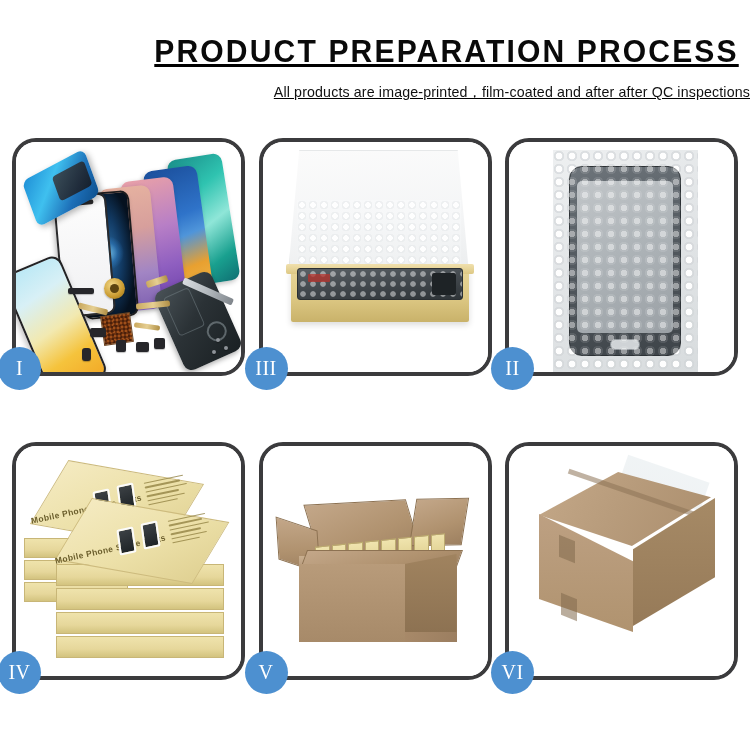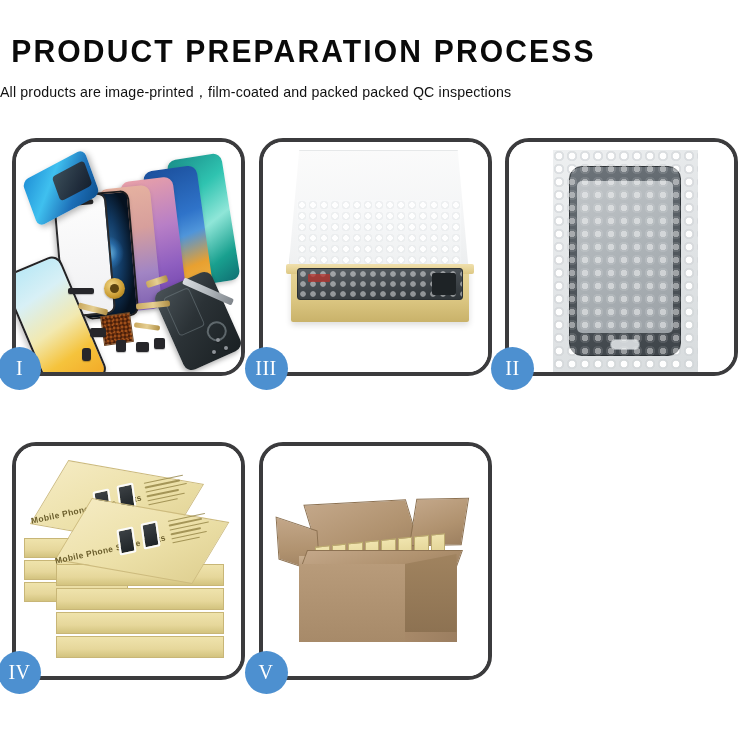--- a/index.html
+++ b/index.html
@@ -5,21 +5,21 @@
   * { box-sizing: border-box; margin: 0; padding: 0; }
   html, body {
     width: 750px; height: 750px;
     background: #ffffff;
     font-family: "Liberation Sans", sans-serif;
     overflow: hidden;
   }
   .page { position: relative; width: 750px; height: 750px; background: #fff; }
 
   
-  .header { width: 100%; padding-top: 34px; text-align: left; }
+  .header { width: 100%; padding-top: 34px; text-align: right; text-decoration: underline; }
   .title {
     font-family: "Liberation Sans", sans-serif;
     font-size: 31px;
     font-weight: 700;
     letter-spacing: 2.2px;
     color: #0a0a0a;
     white-space: nowrap;
     transform: scaleX(0.97);
   }
   .subtitle {
@@ -367,21 +367,21 @@
     transform: rotate(19deg);
   }
 </style>
 </head>
 <body>
 
 <div class="page">
 
   <div class="header">
     <div class="title">PRODUCT PREPARATION PROCESS</div>
-    <div class="subtitle">All products are image-printed，film-coated and packed packed QC inspections</div>
+    <div class="subtitle">All products are image-printed，film-coated and after after QC inspections</div>
   </div>
 
   <div class="grid">
 
     <div class="panel">
       <div class="canvas p1">
         <div class="phone-fan">
           <div class="fanphone fp5"></div>
           <div class="fanphone fp4"></div>
           <div class="fanphone fp3"></div>
@@ -495,15 +495,29 @@
         </div>
         <div class="carton-rim"></div>
         <div class="flap flap-front"></div>
         <div class="carton-body"></div>
         <div class="carton-front"></div>
         <div class="carton-side"></div>
       </div>
       <div class="badge">V</div>
     </div>
 
+    <div class="panel">
+      <div class="canvas p6">
+        <div class="sealbox">
+          <div class="sb-tape"></div>
+          <div class="sb-top"></div>
+          <div class="sb-seam"></div>
+          <div class="sb-left"></div>
+          <div class="sb-right"></div>
+          <div class="sb-tab sb-tab1"></div>
+          <div class="sb-tab sb-tab2"></div>
+        </div>
+      </div>
+      <div class="badge">VI</div>
+    </div>
 
   </div>
 </div>
 
 </body></html>

